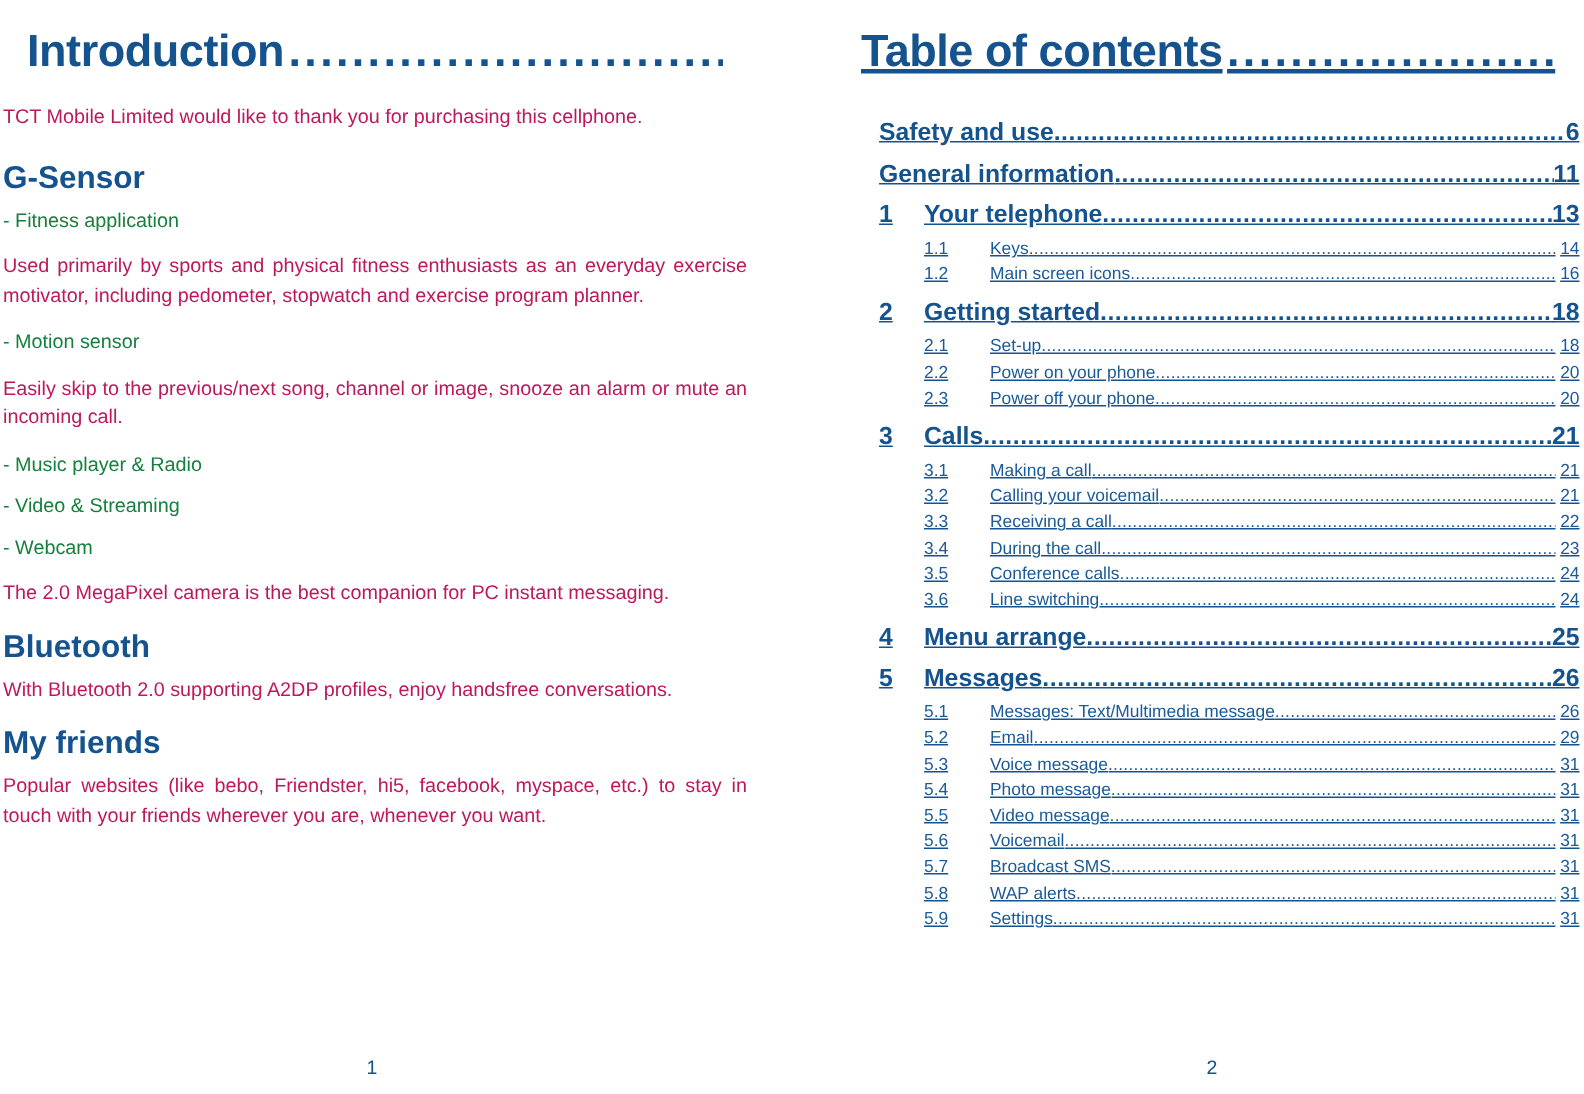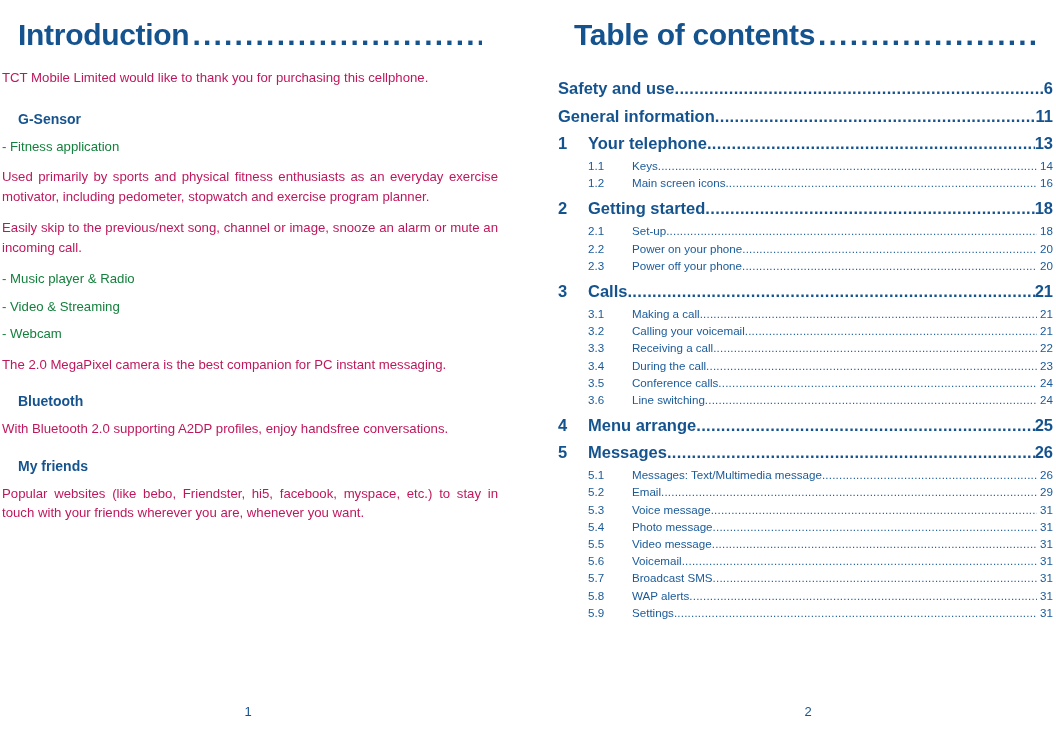--- a/index.html
+++ b/index.html
@@ -24,20 +24,21 @@
     position: relative;
     box-sizing: border-box;
   }
   .col-left {
     width: 528px;
     padding: 0 30px 0 2px;
   }
   .col-right {
     width: 528px;
     padding: 0 3px 0 30px;
+    text-decoration: underline;
   }
 
   
   .page-title {
     font-size: 30px;
     font-weight: bold;
     color: #15538f;
     letter-spacing: -0.3px;
     white-space: nowrap;
     overflow: hidden;
@@ -52,24 +53,24 @@
     flex: 1 1 auto;
     overflow: hidden;
     white-space: nowrap;
     letter-spacing: 2.2px;
     margin-left: 3px;
     font-weight: bold;
   }
 
   
   .sec-head {
-    font-size: 14px;
-    font-weight: bold;
-    color: #15538f;
-    margin: 17px 0 8px 16px;
+    font-size: 21px;
+    font-weight: bold;
+    color: #15538f;
+    margin: 17px 0 8px 0;
     line-height: 20px;
   }
   .sec-head.first { margin-top: 21px; }
   .body-par {
     font-size: 13.2px;
     line-height: 19.5px;
     color: #be185d;
     margin: 0 0 12px 0;
     text-align: justify;
     text-justify: inter-word;
@@ -79,20 +80,21 @@
     font-size: 13.2px;
     line-height: 19.5px;
     color: #15803d;
     margin: 0 0 11px 0;
   }
   .bullet-tight { margin-bottom: 8px; }
 
   
   .toc {
     margin-top: 22px;
+    margin-left: 28px;
   }
   .toc-row {
     display: flex;
     align-items: baseline;
     width: 100%;
   }
   .toc-row .num {
     flex: 0 0 auto;
     text-align: left;
   }
@@ -164,20 +166,21 @@
   <div class="col col-left">
     <h1 class="page-title">
       <span class="ttl">Introduction</span>
       <span class="bigdots">................................................</span>
     </h1>
     <div id="left-body">
         <div class="body-par lastline-nojustify">TCT Mobile Limited would like to thank you for purchasing this cellphone.</div>
         <div class="sec-head first">G-Sensor</div>
         <div class="bullet-line">- Fitness application</div>
         <div class="body-par lastline-nojustify">Used primarily by sports and physical fitness enthusiasts as an everyday exercise motivator, including pedometer, stopwatch and exercise program planner.</div>
+        <div class="bullet-line">- Motion sensor</div>
         <div class="body-par lastline-nojustify">Easily skip to the previous/next song, channel or image, snooze an alarm or mute an incoming call.</div>
         <div class="bullet-line bullet-tight">- Music player &amp; Radio</div>
         <div class="bullet-line bullet-tight">- Video &amp; Streaming</div>
         <div class="bullet-line">- Webcam</div>
         <div class="body-par lastline-nojustify">The 2.0 MegaPixel camera is the best companion for PC instant messaging.</div>
         <div class="sec-head">Bluetooth</div>
         <div class="body-par lastline-nojustify">With Bluetooth 2.0 supporting A2DP profiles, enjoy handsfree conversations.</div>
         <div class="sec-head">My friends</div>
         <div class="body-par lastline-nojustify">Popular websites (like bebo, Friendster, hi5, facebook, myspace, etc.) to stay in touch with your friends wherever you are, whenever you want.</div>
       </div>

